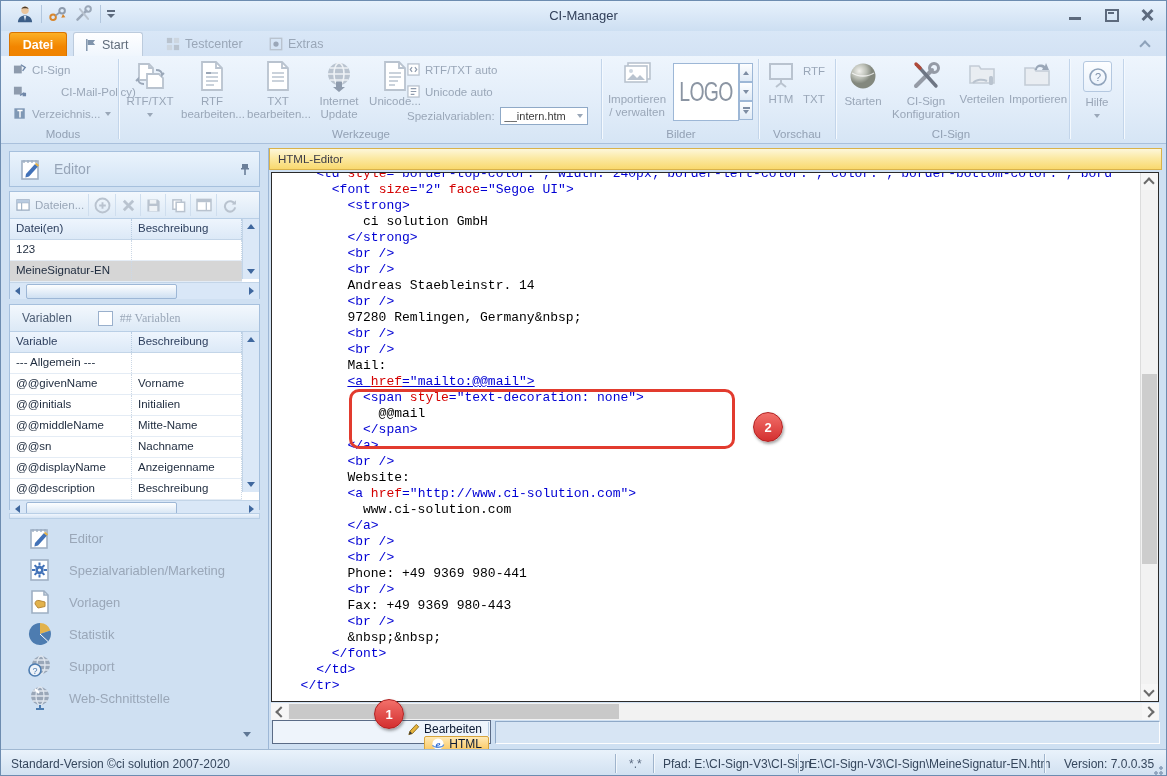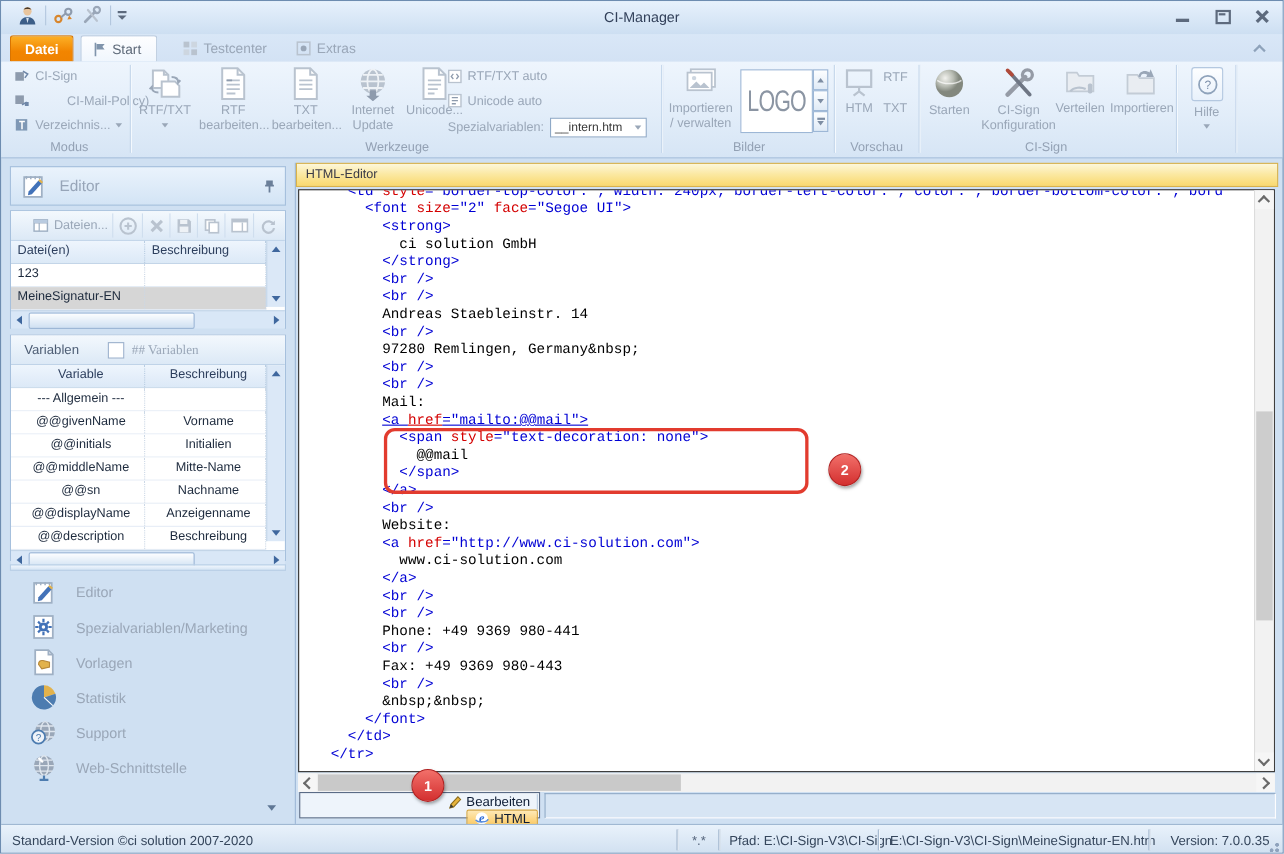--- a/index.html
+++ b/index.html
@@ -53,21 +53,21 @@
   .helpbox{position:absolute;left:1082px;top:5px;width:27px;height:29px;border:1px solid #b4c8e0;border-radius:3px;
     background:linear-gradient(#fdfeff,#e8f1fb);display:flex;align-items:center;justify-content:center;}
   
   .sidebar{position:absolute;left:4px;top:147px;width:259px;height:601px;background:#cfe0f2;}
   .sec{position:absolute;left:4px;width:251px;border:1px solid #a6c0dd;box-sizing:border-box;background:#fff;}
   .edhead{position:absolute;left:4px;top:3px;width:251px;height:36px;border:1px solid #a6c0dd;box-sizing:border-box;
     background:linear-gradient(#eaf3fc,#d3e4f5);display:flex;align-items:center;}
   .edhead .t{font-size:14px;color:#97a5b8;margin-left:10px;}
   .pin{margin-left:auto;margin-right:8px;}
   .ttool{height:26px;background:linear-gradient(#f3f8fd,#dcE9f6);border-bottom:1px solid #b9cfe6;
-    display:flex;align-items:center;padding:0 16px;gap:1px;}
+    display:flex;align-items:center;padding:0 2px;gap:1px;}
   .tbtn{height:22px;display:flex;align-items:center;justify-content:center;padding:0 4px;border-right:1px solid #cfdeee;}
   .tbtn.txt{font-size:11.5px;color:#9aa7b8;gap:4px;}
   .thead{display:flex;height:20px;background:linear-gradient(#eef5fd,#dcE9f7);border-bottom:1px solid #c3d5e8;
     font-size:11.5px;color:#2c3e5d;}
   .thead .hc{padding:3px 0 0 6px;box-sizing:border-box;border-right:1px dotted #b9cde2;}
   .hc1{width:122px;} .hc2{flex:1;}
   .tscol{width:16px;background:#dbe8f7;border-left:1px solid #c3d5e8;position:relative;}
   .trow{display:flex;height:20px;font-size:11.5px;color:#1d2a3d;background:#fff;border-bottom:1px solid #e4ecf5;}
   .trow .tcell{padding:3px 0 0 6px;box-sizing:border-box;border-right:1px dotted #ccd8e6;overflow:hidden;white-space:nowrap;}
   .trow .tcell:first-child{width:122px;} .trow .tcell:last-child{flex:1;}
@@ -482,21 +482,21 @@
       </div>
     </div>
 
     <div class="sec" style="top:156px;height:206px;">
       <div class="varhead">
         <span style="margin-left:12px;color:#4d5d74;">Variablen</span>
         <span class="cbx"></span>
         <span style="margin-left:7px;color:#9aa7b8;font-family:Liberation Serif, serif;">## Variablen</span>
       </div>
       <div style="display:flex;">
-        <div style="flex:1;text-align:center;">
+        <div style="flex:1;">
           <div class="thead">
             <div class="hc hc1">Variable</div>
             <div class="hc hc2">Beschreibung</div>
           </div>
           <div>
               <div class="trow">
                 <div class="tcell">--- Allgemein ---</div>
                 <div class="tcell"></div>
               </div>
               <div class="trow">

